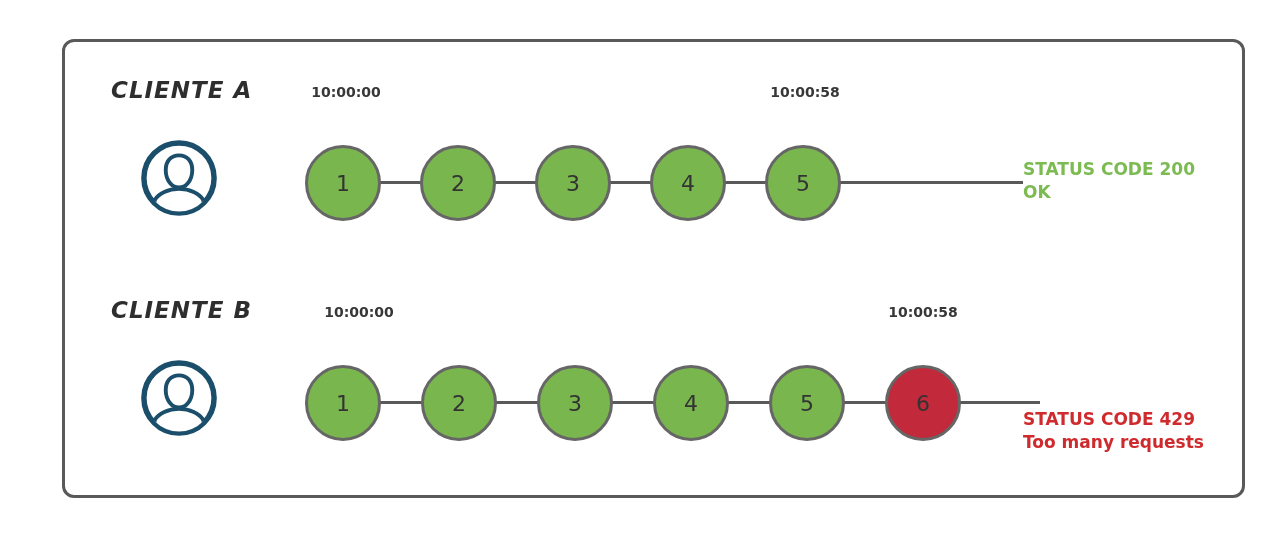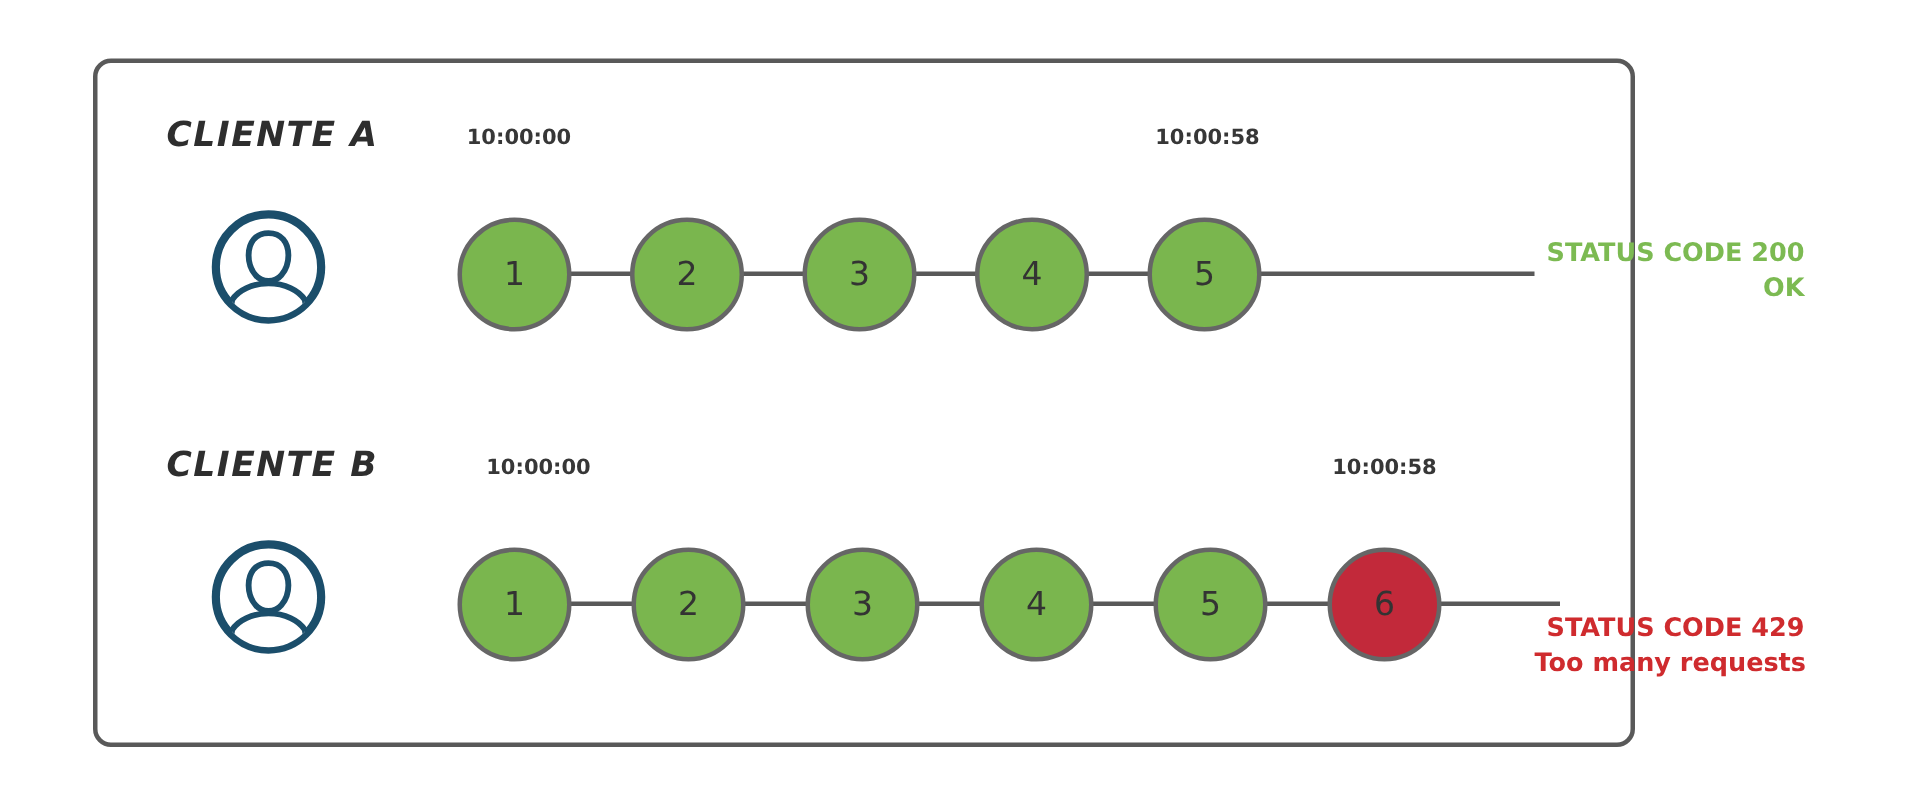--- a/index.html
+++ b/index.html
@@ -12,21 +12,21 @@
     position: relative;
     width: 1280px;
     height: 540px;
     background: #ffffff;
     overflow: hidden;
   }
   .frame {
     position: absolute;
     left: 62px;
     top: 39px;
-    width: 1028px;
+    width: 1183px;
     height: 459px;
     box-sizing: border-box;
     border: 3px solid #595959;
     border-radius: 12px;
     background: #ffffff;
   }
   .row {
     position: absolute;
     left: 0;
     width: 100%;
@@ -101,21 +101,21 @@
     box-sizing: content-box;
     flex: 0 0 auto;
   }
   .circle.blocked { background: #c2293a; }
 
   .status {
     position: absolute;
     left: 958px;
     top: 116px;
     width: 180px;
-    text-align: right;
+    text-align: left;
     font-weight: bold;
     font-size: 17px;
     line-height: 23px;
     white-space: nowrap;
   }
   .status.status-success { color: #7cba52; }
   .status.status-error   { color: #cf2b2e; margin-top: 30px; }
 </style>
 </head>
 <body>

